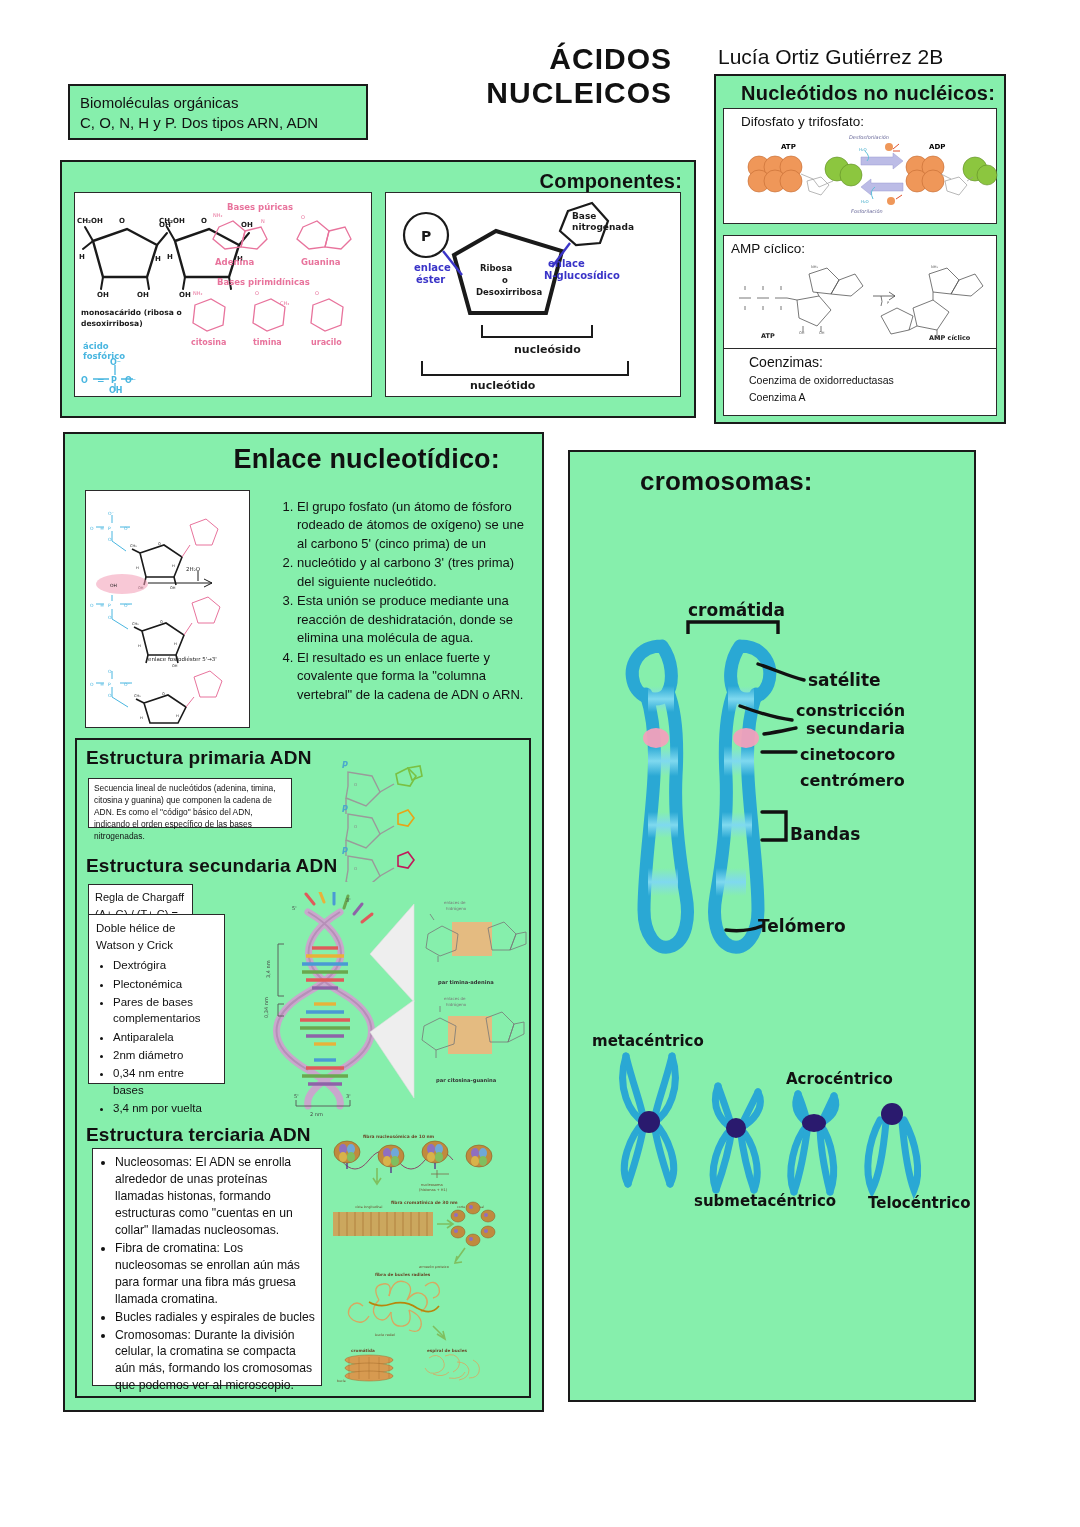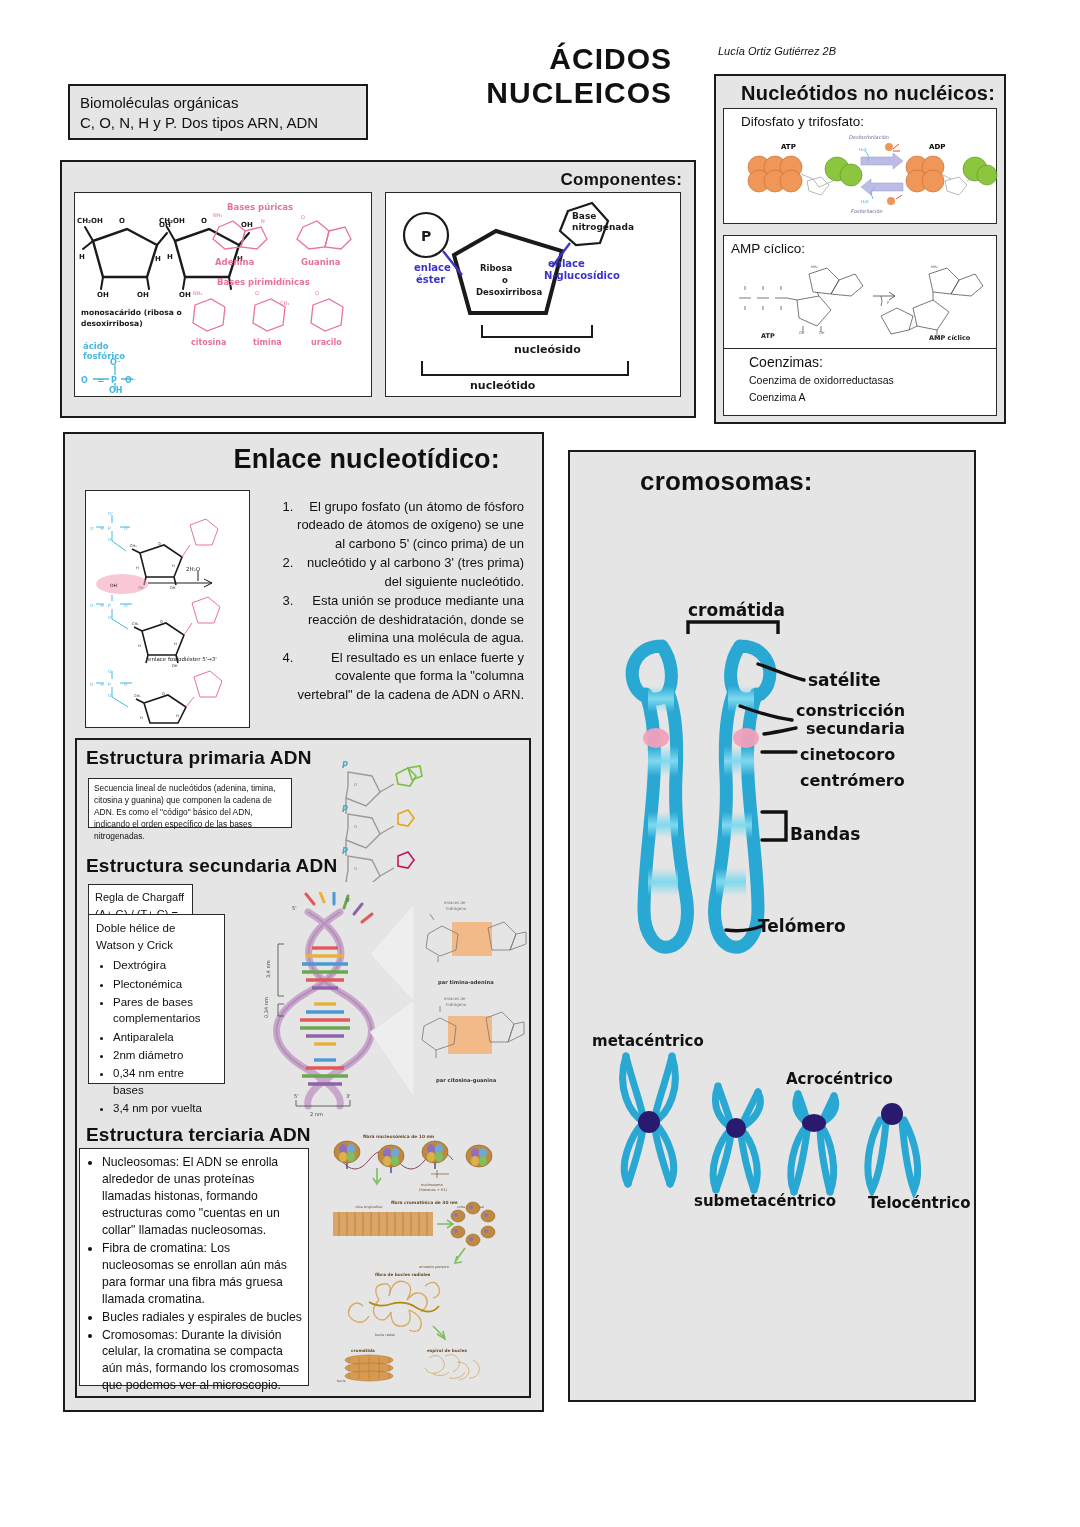--- a/index.html
+++ b/index.html
@@ -2,67 +2,67 @@
 <html><head>
 <meta charset="utf-8">
 <style>
   html,body{margin:0;padding:0;}
   body{
     width:1080px;height:1527px;background:#ffffff;
     font-family:"Liberation Sans",sans-serif;color:#111;
     position:relative;overflow:hidden;
   }
   .abs{position:absolute;box-sizing:border-box;}
-  .box{border:2.5px solid #1a1a1a;background:#e5e5e5;}
+  .box{border:2.5px solid #1a1a1a;background:#86efac;}
   .thin{border:1.5px solid #2a2a2a;background:#fff;}
   .hd{font-weight:bold;letter-spacing:.2px;text-align:right;}
 
   
   #title{left:392px;top:42px;width:280px;font-size:30px;font-weight:bold;letter-spacing:1px;text-align:right;}
-  #author{left:718px;top:45px;width:300px;font-size:11px;font-style:italic;}
+  #author{left:718px;top:45px;width:300px;font-size:21px;}
 
   
   #intro{left:68px;top:84px;width:300px;height:56px;padding:7px 10px;font-size:15px;line-height:1.35;}
 
   
   #componentes{left:60px;top:160px;width:636px;height:258px;padding:8px 12px;}
-  #componentes .hd{font-size:17px;}
+  #componentes .hd{font-size:20px;}
   #compA{left:74px;top:192px;width:298px;height:205px;}
   #compB{left:385px;top:192px;width:296px;height:205px;}
 
   
   #nnn{left:714px;top:74px;width:292px;height:350px;padding:6px 9px;}
   #nnn .hd{font-size:20px;}
   #difos{left:723px;top:108px;width:274px;height:116px;padding:5px 17px;}
   #difos .sub{font-size:13.5px;}
   #ampc{left:723px;top:235px;width:274px;height:114px;padding:5px 7px;}
   #ampc .sub{font-size:13.5px;}
   #coen{left:723px;top:348px;width:274px;height:68px;padding:5px 25px;}
   #coen .sub{font-size:14px;}
   #coen .li{font-size:10.5px;line-height:1.35;margin-top:3px;}
 
   
   #enlace{left:63px;top:432px;width:481px;height:980px;}
   #enlaceTitle{left:80px;top:444px;width:420px;font-size:27px;font-weight:bold;}
   #enlaceImg{left:85px;top:490px;width:165px;height:238px;}
   #enlaceList{left:278px;top:498px;width:246px;font-size:13px;line-height:1.42;}
   #enlaceList ol{margin:0;padding-left:19px;}
-  #enlaceList li{margin-bottom:1px;text-align:right;}
+  #enlaceList li{margin-bottom:1px;}
 
   
   #estr{left:75px;top:738px;width:456px;height:660px;}
   #t1{left:86px;top:747px;font-size:19px;font-weight:bold;}
   #p1{left:88px;top:778px;width:204px;height:50px;padding:4px 5px;font-size:8.4px;line-height:1.42;}
   #t2{left:86px;top:855px;font-size:19px;font-weight:bold;}
   #chargaff{left:88px;top:884px;width:105px;height:38px;padding:4px 6px;font-size:11px;line-height:1.5;}
   #watson{left:88px;top:914px;width:137px;height:170px;padding:5px 7px;font-size:11.5px;line-height:1.45;}
   #watson ul{margin:4px 0 0 0;padding-left:17px;}
   #watson li{margin-bottom:1.5px;}
   #t3{left:86px;top:1124px;font-size:19px;font-weight:bold;}
-  #terc{left:79px;top:1148px;width:230px;height:238px;padding:5px 6px;font-size:12.2px;line-height:1.39;}
+  #terc{left:92px;top:1148px;width:230px;height:238px;padding:5px 6px;font-size:12.2px;line-height:1.39;}
   #terc ul{margin:0;padding-left:16px;}
   #terc li{margin-bottom:1px;}
 
   
   #cromo{left:568px;top:450px;width:408px;height:952px;}
   #cromoTitle{left:608px;top:466px;font-size:26px;font-weight:bold;margin-left:32px;}
   svg{display:block;}
 </style>
 </head>
 <body>

